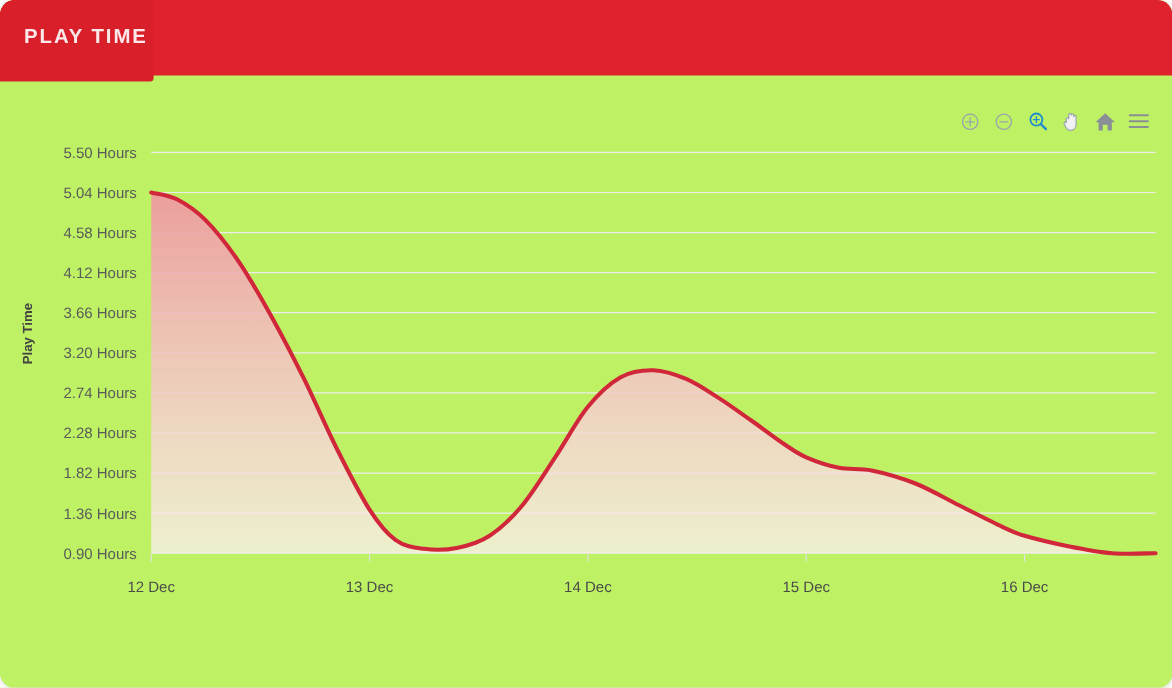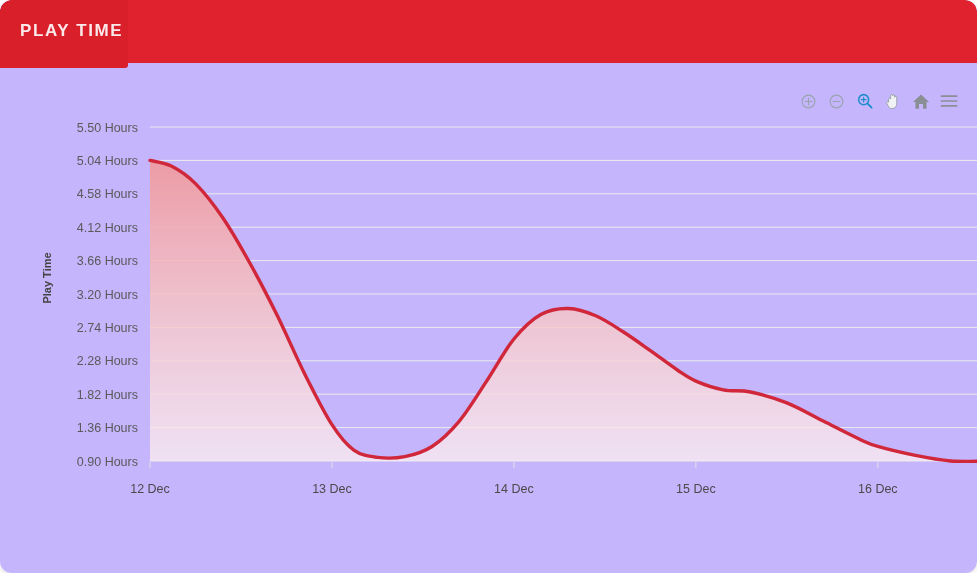--- a/index.html
+++ b/index.html
@@ -6,21 +6,21 @@
   html, body {
     width: 977px; height: 573px;
     background: #ffffff;
     font-family: "Liberation Sans", sans-serif;
     overflow: hidden;
   }
   .card {
     position: absolute;
     left: 0; top: 0;
     width: 977px; height: 573px;
-    background: #c4b5fd;
+    background: #bef264;
     border-radius: 12px;
     box-shadow: 0 1px 5px rgba(0,0,0,0.14);
     overflow: hidden;
   }
   
   .header-bar {
     position: absolute;
     left: 0; top: 0;
     width: 977px; height: 63px;
     background: #e0222e;
@@ -58,21 +58,21 @@
     display: flex;
     align-items: center;
     justify-content: center;
     cursor: pointer;
   }
   .tb-btn svg { display: block; }
   
   .plot {
     position: absolute;
     left: 0; top: 63px;
-    width: 977px; height: 510px; padding-left: 24px;
+    width: 977px; height: 510px;
   }
   .chart-svg { display: block; }
   .ylabel-text {
     font-size: 11px;
     font-weight: bold;
     fill: #444444;
   }
   .ytick-text {
     font-size: 12.5px;
     fill: #5a5a5a;

